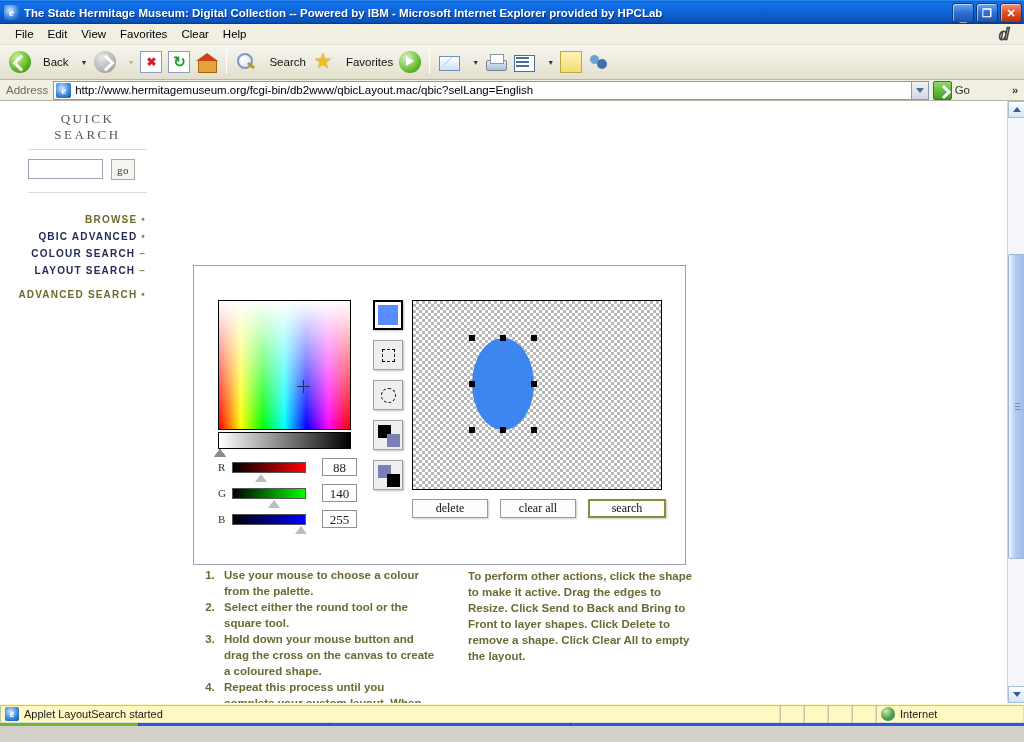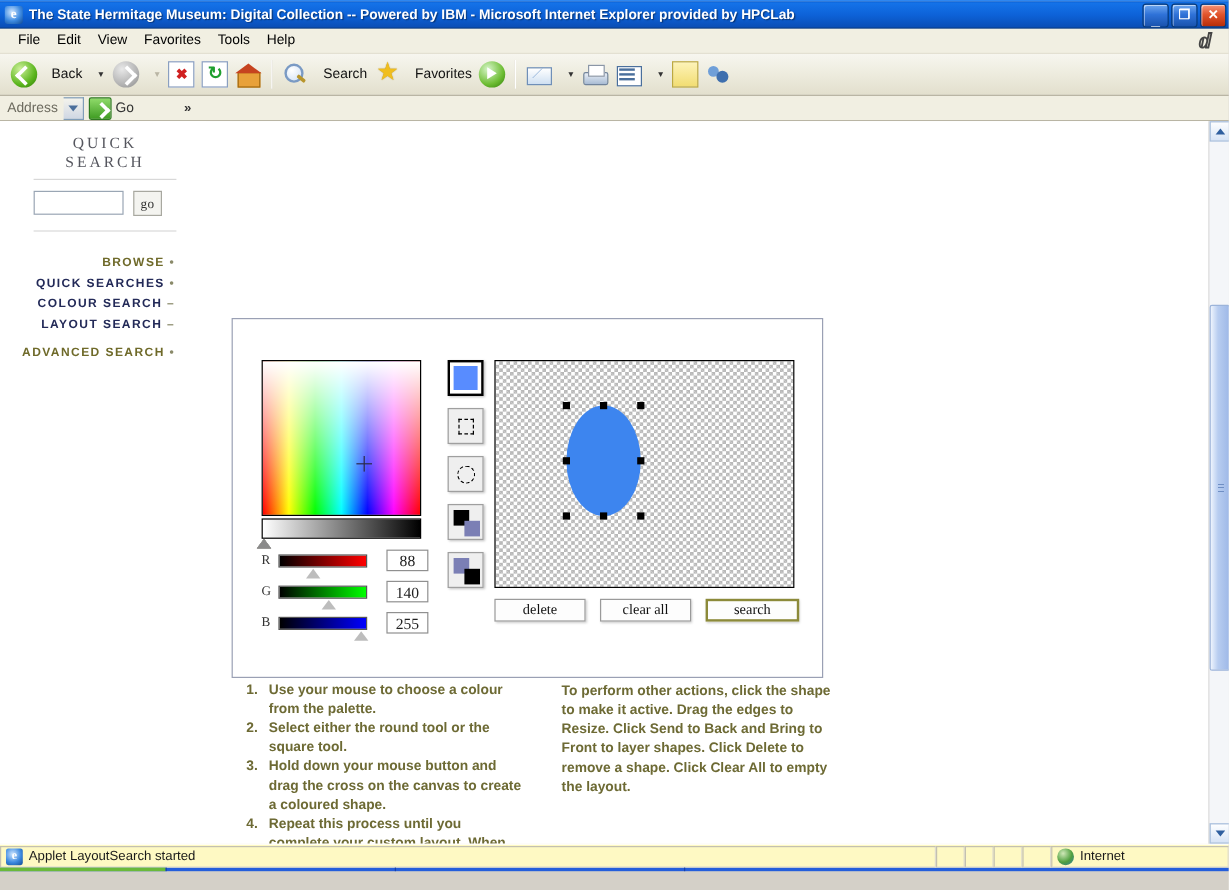--- a/index.html
+++ b/index.html
@@ -371,21 +371,21 @@
         <i>✕</i>
       </div>
   </div>
 </div>
 
 <div class="menubar">
   <div class="mi">File</div>
   <div class="mi">Edit</div>
   <div class="mi">View</div>
   <div class="mi">Favorites</div>
-  <div class="mi">Tools</div>
+  <div class="mi">Clear</div>
   <div class="mi">Help</div>
   <div class="ie-anim">ⅆ</div>
 </div>
 
 <div class="toolbar">
   <div class="tbtn">
     <span class="ico back"></span>
     <span class="tlabel">Back</span>
     <span class="caret">▼</span>
   </div>
@@ -429,20 +429,24 @@
   <div class="tbtn">
       <span class="ico note"></span>
     </div>
   <div class="tbtn">
       <span class="ico msgr"></span>
     </div>
 </div>
 
 <div class="addrbar">
   <div class="addrlabel">Address</div>
+  <div class="addrfield">
+    <span class="fav"></span>
+    <span class="urltext">http://www.hermitagemuseum.org/fcgi-bin/db2www/qbicLayout.mac/qbic?selLang=English</span>
+  </div>
   <div class="ddbtn"></div>
   <div class="gobtn">
     <span class="garrow"></span>
     <span>Go</span>
   </div>
   <div class="linkslab">Links</div>
   <div class="chev">»</div>
 </div>
 
 <div class="pagewrap">
@@ -450,21 +454,21 @@
 
     <div class="sidebar">
       <div class="qs-title">QUICK SEARCH</div>
       <div class="qs-row">
         <input class="qs-input" type="text" placeholder="" style="">
         <div class="qs-go">go</div>
       </div>
       <div class="qs-rule"></div>
       <div class="nav">
         <a href="#" class="olive"><span>BROWSE</span> <span class="bullet">•</span></a>
-        <a href="#" class="navy"><span>QUICK SEARCHES</span> <span class="bullet">•</span></a>
+        <a href="#" class="navy"><span>QBIC ADVANCED</span> <span class="bullet">•</span></a>
         <a href="#" class="navy"><span>COLOUR SEARCH</span> <span class="bullet">–</span></a>
         <a href="#" class="navy"><span>LAYOUT SEARCH</span> <span class="bullet">–</span></a>
         <a href="#" class="olive" style="margin-top:7px"><span>ADVANCED SEARCH</span> <span class="bullet">•</span></a>
       </div>
     </div>
 
 
     <div class="applet">
       <div class="applet-inner">
 

